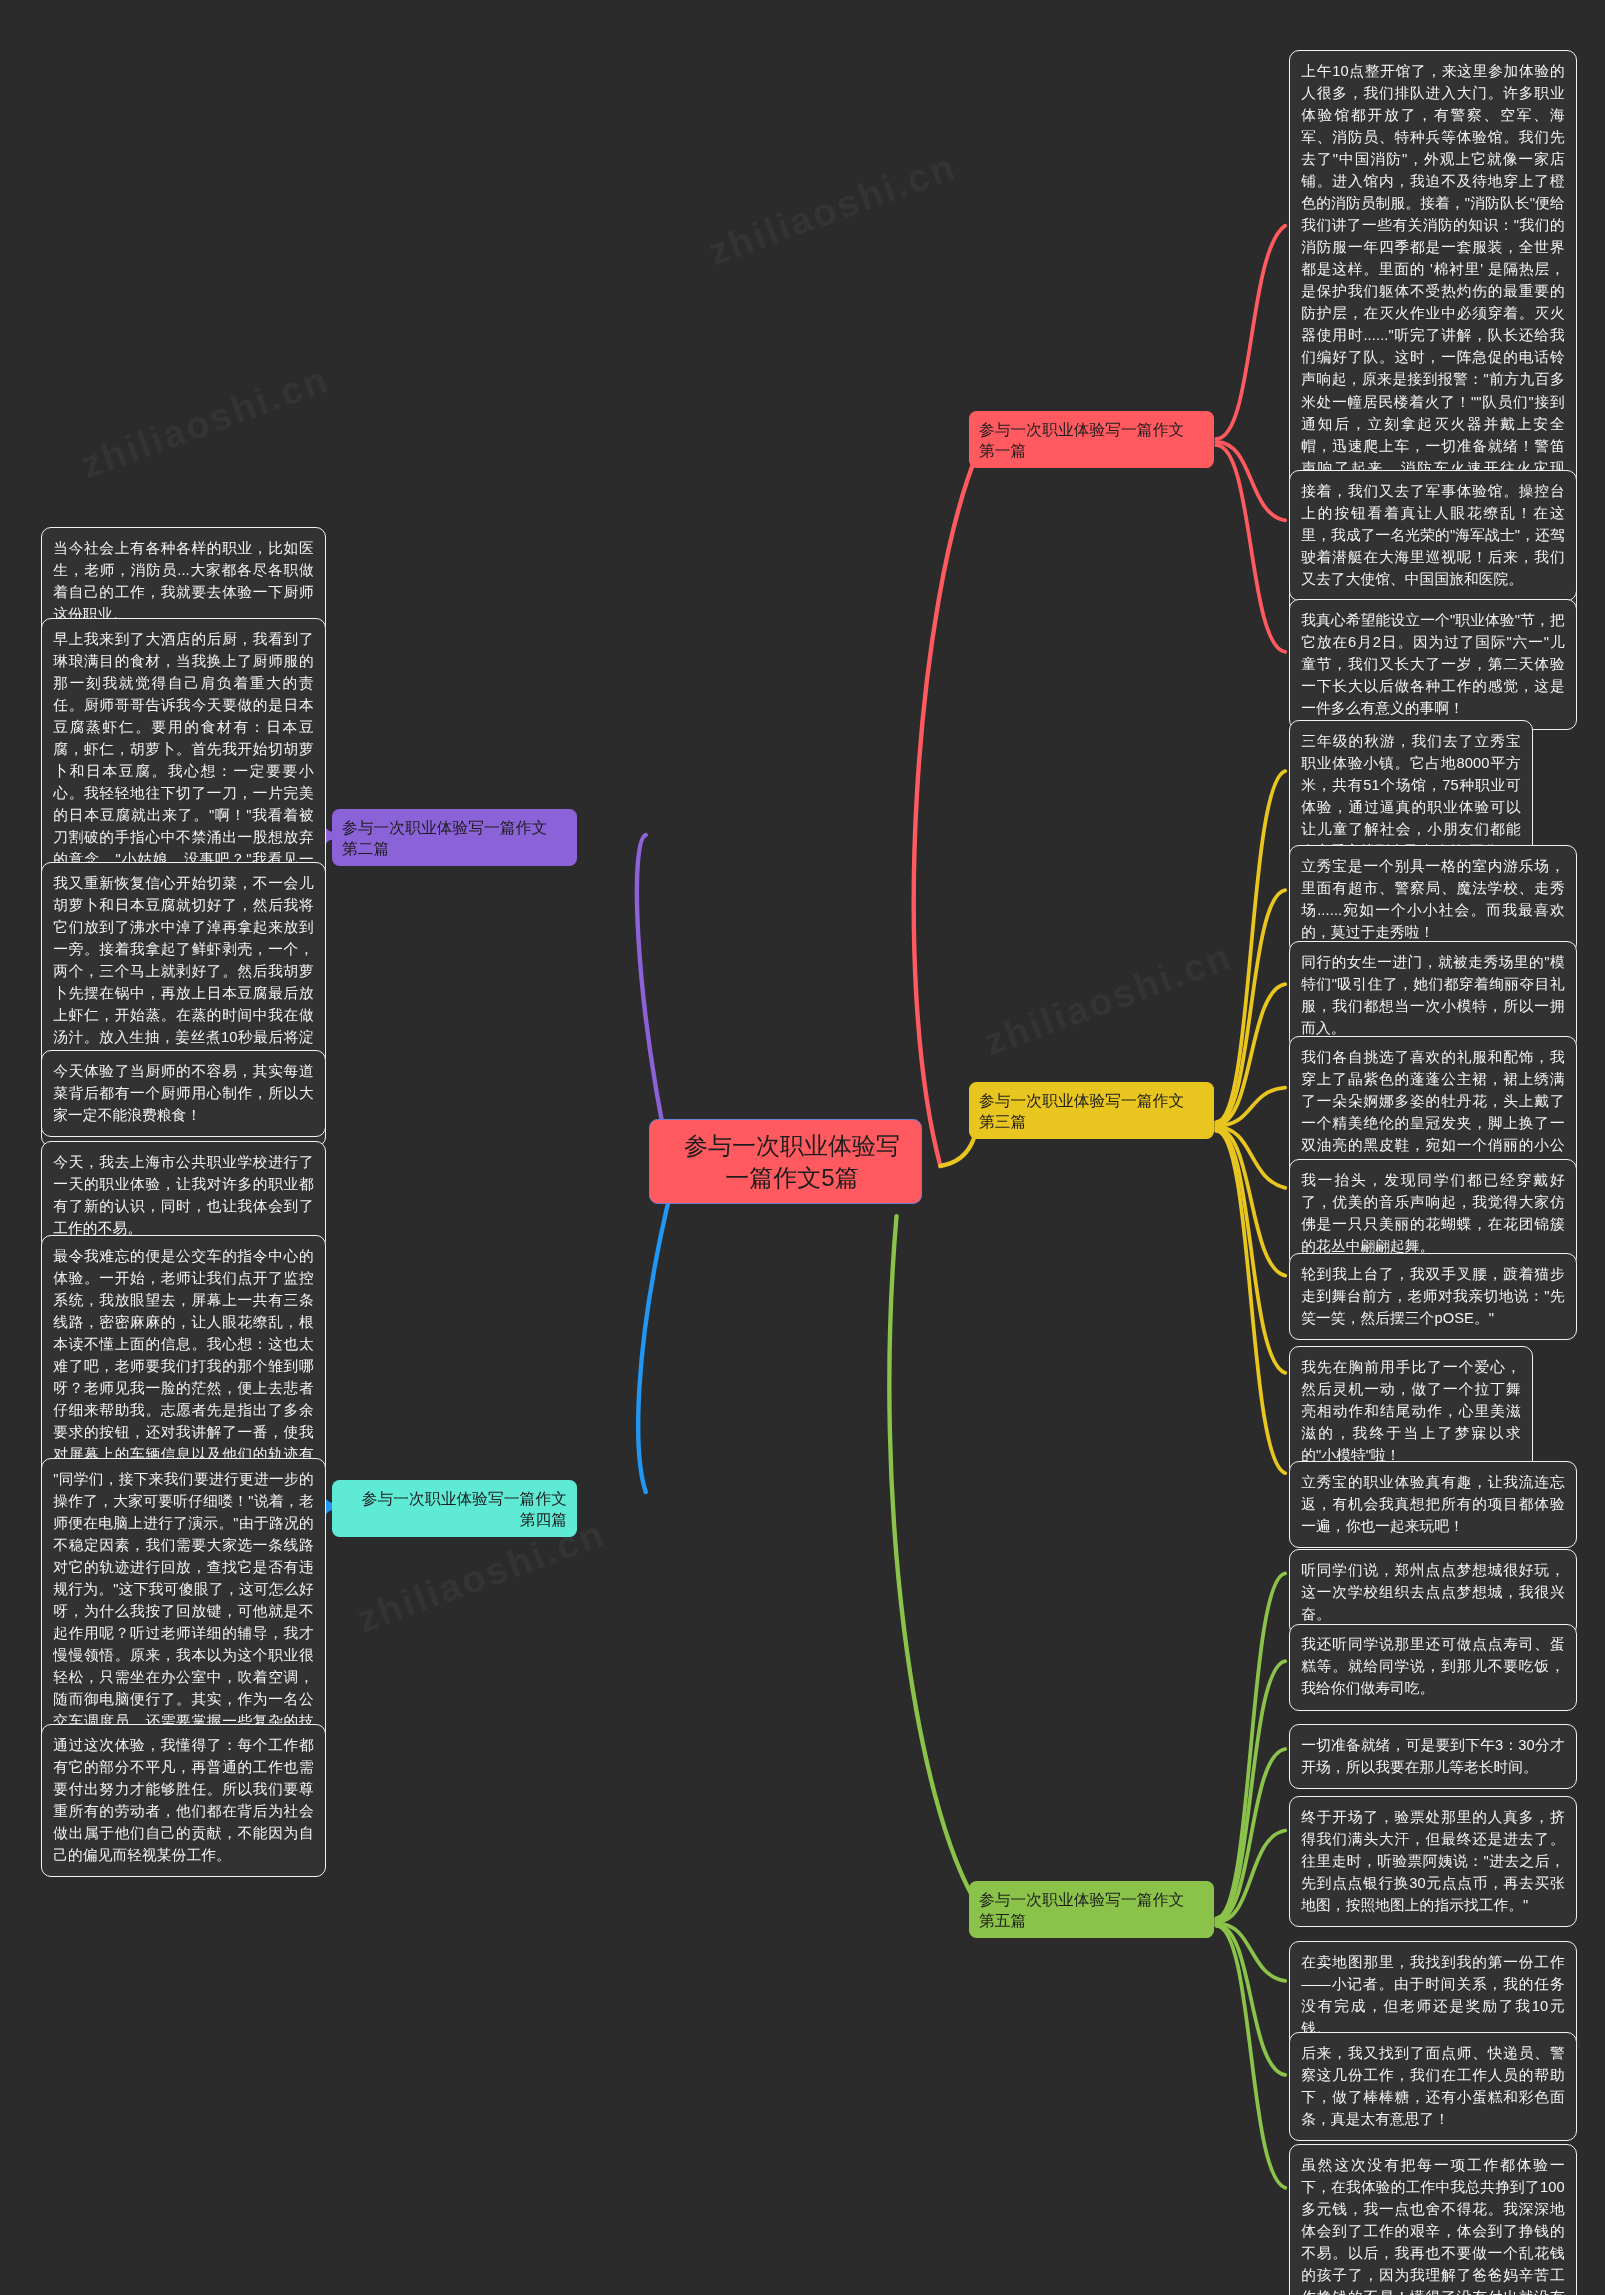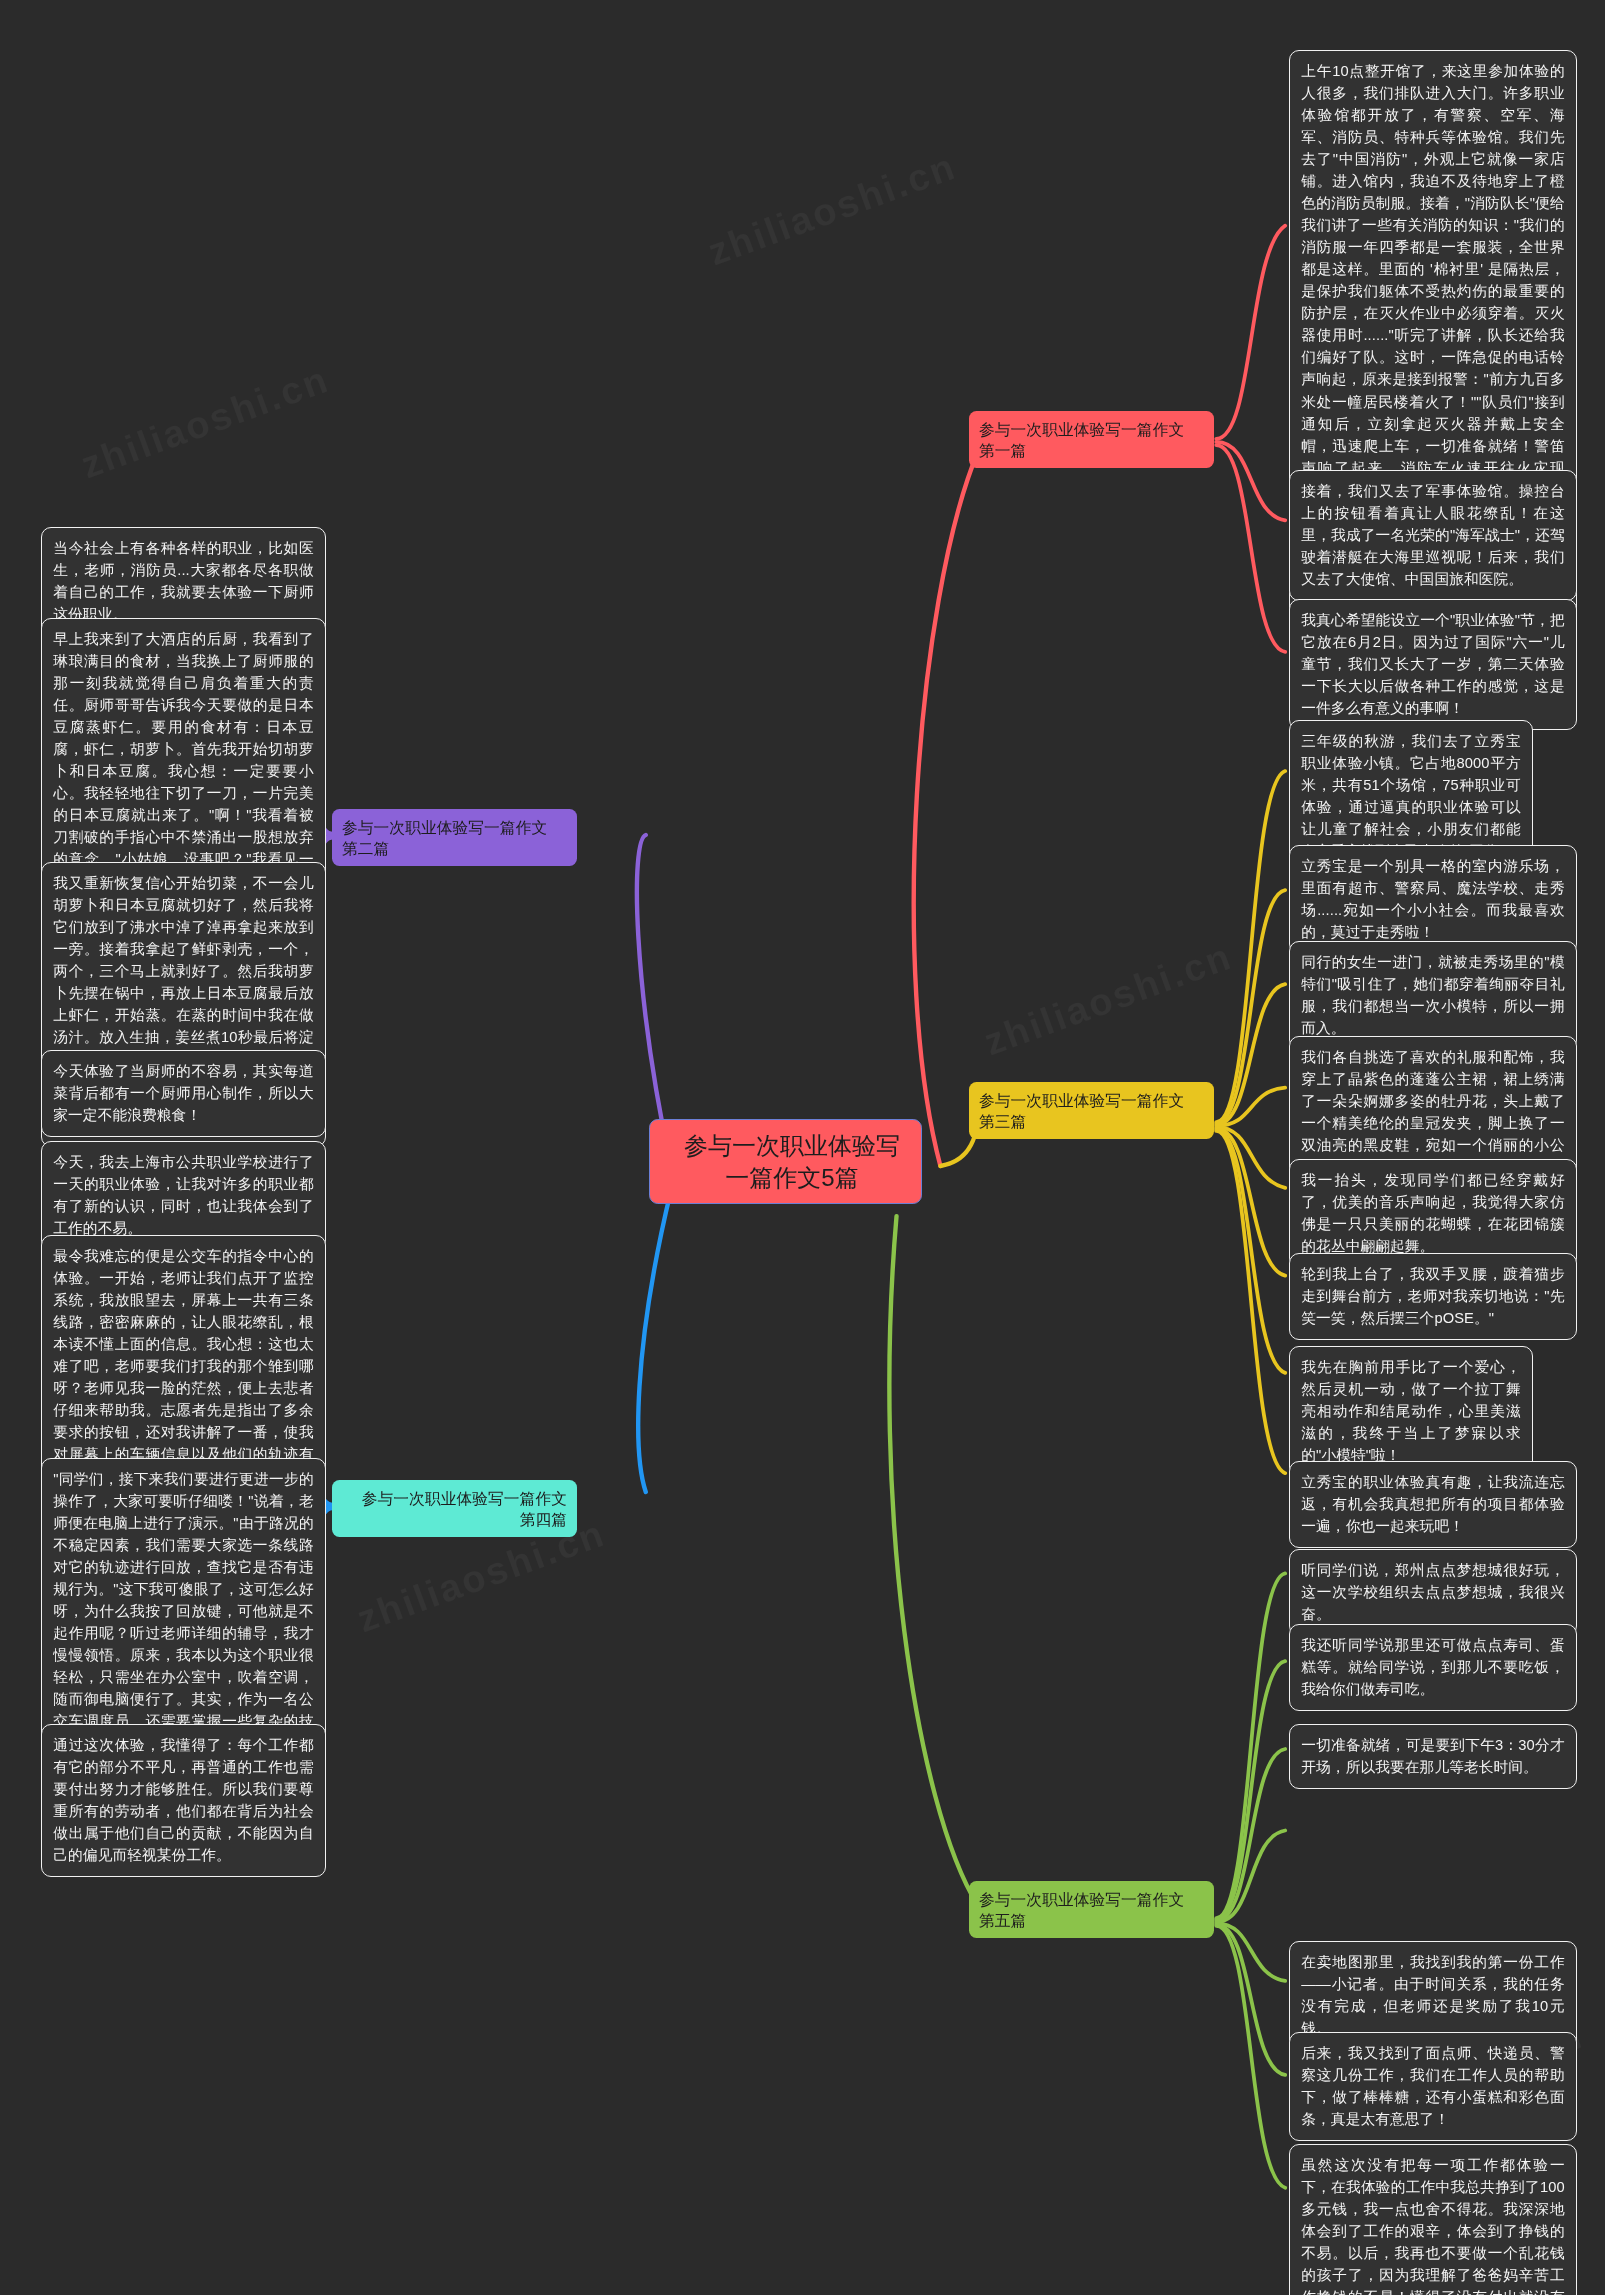--- a/index.html
+++ b/index.html
@@ -152,22 +152,23 @@
   <div class="card" style="left:1289px; top:720px; width:244px;">三年级的秋游，我们去了立秀宝职业体验小镇。它占地8000平方米，共有51个场馆，75种职业可体验，通过逼真的职业体验可以让儿童了解社会，小朋友们都能在立秀宝找到自己喜欢的"工作"。</div>
   <div class="card" style="left:1289px; top:845px; width:288px;">立秀宝是一个别具一格的室内游乐场，里面有超市、警察局、魔法学校、走秀场......宛如一个小小社会。而我最喜欢的，莫过于走秀啦！</div>
   <div class="card" style="left:1289px; top:941px; width:288px;">同行的女生一进门，就被走秀场里的"模特们"吸引住了，她们都穿着绚丽夺目礼服，我们都想当一次小模特，所以一拥而入。</div>
   <div class="card" style="left:1289px; top:1036px; width:288px;">我们各自挑选了喜欢的礼服和配饰，我穿上了晶紫色的蓬蓬公主裙，裙上绣满了一朵朵婀娜多姿的牡丹花，头上戴了一个精美绝伦的皇冠发夹，脚上换了一双油亮的黑皮鞋，宛如一个俏丽的小公主。</div>
   <div class="card" style="left:1289px; top:1159px; width:288px;">我一抬头，发现同学们都已经穿戴好了，优美的音乐声响起，我觉得大家仿佛是一只只美丽的花蝴蝶，在花团锦簇的花丛中翩翩起舞。</div>
   <div class="card" style="left:1289px; top:1253px; width:288px;">轮到我上台了，我双手叉腰，踱着猫步走到舞台前方，老师对我亲切地说："先笑一笑，然后摆三个pOSE。"</div>
   <div class="card" style="left:1289px; top:1346px; width:244px;">我先在胸前用手比了一个爱心，然后灵机一动，做了一个拉丁舞亮相动作和结尾动作，心里美滋滋的，我终于当上了梦寐以求的"小模特"啦！</div>
   <div class="card" style="left:1289px; top:1461px; width:288px;">立秀宝的职业体验真有趣，让我流连忘返，有机会我真想把所有的项目都体验一遍，你也一起来玩吧！</div>
 
   <div class="card" style="left:1289px; top:1549px; width:288px;">听同学们说，郑州点点梦想城很好玩，这一次学校组织去点点梦想城，我很兴奋。</div>
-  <div class="card" style="left:1289px; top:1624px; width:288px;">我还听同学说那里还可做点点寿司、蛋糕等。就给同学说，到那儿不要吃饭，我给你们做寿司吃。</div>
+  <div class="card" style="left:1289px; top:1624px; width:288px;font-family:Liberation Mono, monospace;">我还听同学说那里还可做点点寿司、蛋糕等。就给同学说，到那儿不要吃饭，我给你们做寿司吃。</div>
   <div class="card" style="left:1289px; top:1724px; width:288px;">一切准备就绪，可是要到下午3：30分才开场，所以我要在那儿等老长时间。</div>
+  <div class="card" style="left:1289px; top:1796px; width:288px;">终于开场了，验票处那里的人真多，挤得我们满头大汗，但最终还是进去了。往里走时，听验票阿姨说："进去之后，先到点点银行换30元点点币，再去买张地图，按照地图上的指示找工作。"</div>
   <div class="card" style="left:1289px; top:1941px; width:288px;">在卖地图那里，我找到我的第一份工作——小记者。由于时间关系，我的任务没有完成，但老师还是奖励了我10元钱。</div>
   <div class="card" style="left:1289px; top:2032px; width:288px;">后来，我又找到了面点师、快递员、警察这几份工作，我们在工作人员的帮助下，做了棒棒糖，还有小蛋糕和彩色面条，真是太有意思了！</div>
   <div class="card" style="left:1289px; top:2144px; width:288px;">虽然这次没有把每一项工作都体验一下，在我体验的工作中我总共挣到了100多元钱，我一点也舍不得花。我深深地体会到了工作的艰辛，体会到了挣钱的不易。以后，我再也不要做一个乱花钱的孩子了，因为我理解了爸爸妈辛苦工作挣钱的不易！懂得了没有付出就没有回报的道理。</div>
 
   <div class="card" style="left:41px; top:527px;  width:285px;">当今社会上有各种各样的职业，比如医生，老师，消防员...大家都各尽各职做着自己的工作，我就要去体验一下厨师这份职业。</div>
   <div class="card" style="left:41px; top:618px;  width:285px;">早上我来到了大酒店的后厨，我看到了琳琅满目的食材，当我换上了厨师服的那一刻我就觉得自己肩负着重大的责任。厨师哥哥告诉我今天要做的是日本豆腐蒸虾仁。要用的食材有：日本豆腐，虾仁，胡萝卜。首先我开始切胡萝卜和日本豆腐。我心想：一定要要小心。我轻轻地往下切了一刀，一片完美的日本豆腐就出来了。"啊！"我看着被刀割破的手指心中不禁涌出一股想放弃的意念，"小姑娘，没事吧？"我看见一双大手向我递来一个创可贴，厨师叔叔帮我处理好伤口又帮我贴上创可贴，"谢谢"我道谢后叔叔笑了笑就回去了。</div>
   <div class="card" style="left:41px; top:862px; width:285px;">我又重新恢复信心开始切菜，不一会儿胡萝卜和日本豆腐就切好了，然后我将它们放到了沸水中淖了淖再拿起来放到一旁。接着我拿起了鲜虾剥壳，一个，两个，三个马上就剥好了。然后我胡萝卜先摆在锅中，再放上日本豆腐最后放上虾仁，开始蒸。在蒸的时间中我在做汤汁。放入生抽，姜丝煮10秒最后将淀粉用冷水调开放入勾芡。这时候虾仁也蒸好了，将它们摆好盘淋上酱汁就完成了。我端着给厨师叔叔们尝了尝，他们都夸我做得好。</div>
   <div class="card" style="left:41px; top:1050px; width:285px;">今天体验了当厨师的不容易，其实每道菜背后都有一个厨师用心制作，所以大家一定不能浪费粮食！</div>
 
   <div class="card" style="left:41px; top:1141px; width:285px;">今天，我去上海市公共职业学校进行了一天的职业体验，让我对许多的职业都有了新的认识，同时，也让我体会到了工作的不易。</div>

